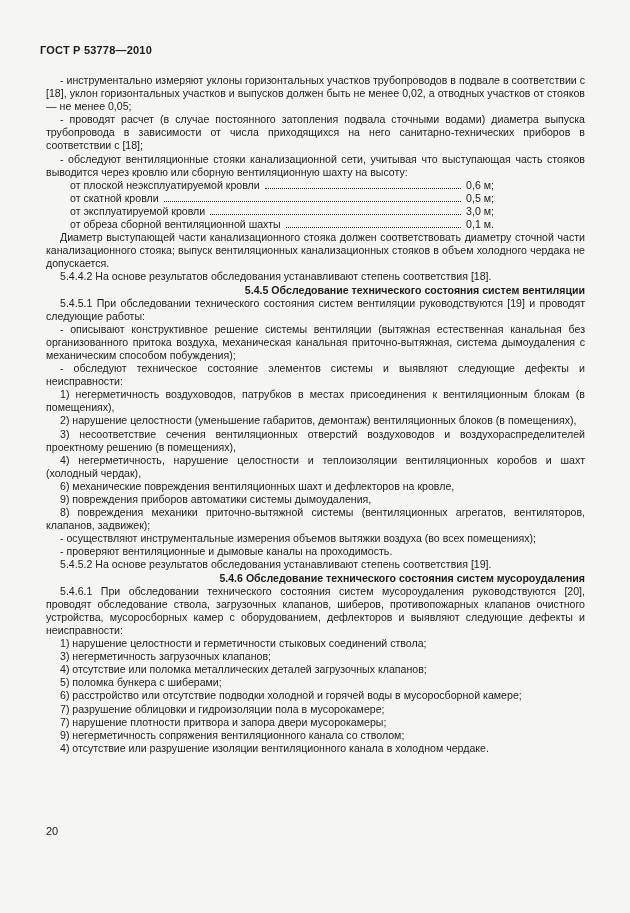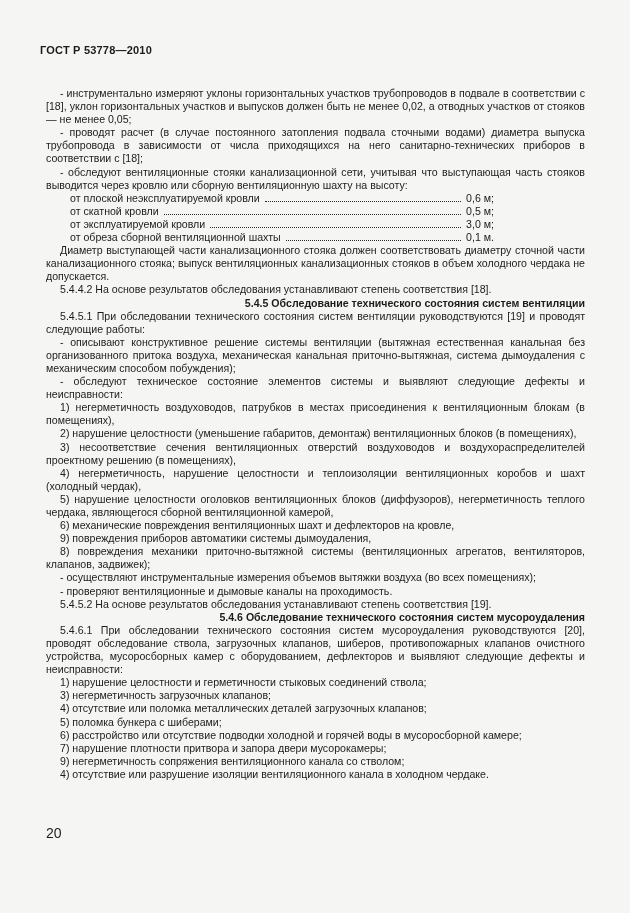--- a/index.html
+++ b/index.html
@@ -18,21 +18,21 @@
     left: 40px;
     top: 44px;
     font-size: 11px;
     font-weight: bold;
     letter-spacing: 0.2px;
     white-space: nowrap;
   }
   .doc-body {
     position: absolute;
     left: 46px;
-    top: 87px;
+    top: 74px;
     width: 539px;
     font-size: 10.6px;
     line-height: 13.1px;
     text-align: justify;
   }
   .para {
     margin: 0;
     text-indent: 14px;
   }
   .heading {
@@ -51,21 +51,21 @@
     flex: 1;
     border-bottom: 1.6px dotted #2a2a2a;
     margin: 0 5px 2px 5px;
     min-width: 14px;
   }
   .leader-value { white-space: nowrap; }
   .doc-footer {
     position: absolute;
     left: 46px;
     top: 825px;
-    font-size: 14px;
+    font-size: 11px;
   }
 </style>
 </head>
 <body>
 
 <div class="doc-header">ГОСТ Р 53778—2010</div>
 
 <div class="doc-body">
     <p class="para">- инструментально измеряют уклоны горизонтальных участков трубопроводов в подвале в соответствии с [18], уклон горизонтальных участков и выпусков должен быть не менее 0,02, а отводных участков от стояков — не менее 0,05;</p>
     <p class="para">- проводят расчет (в случае постоянного затопления подвала сточными водами) диаметра выпуска трубопровода в зависимости от числа приходящихся на него санитарно-технических приборов в соответствии с [18];</p>
@@ -93,32 +93,32 @@
     <p class="para">Диаметр выступающей части канализационного стояка должен соответствовать диаметру сточной части канализационного стояка; выпуск вентиляционных канализационных стояков в объем холодного чердака не допускается.</p>
     <p class="para">5.4.4.2 На основе результатов обследования устанавливают степень соответствия [18].</p>
     <p class="para heading">5.4.5 Обследование технического состояния систем вентиляции</p>
     <p class="para">5.4.5.1 При обследовании технического состояния систем вентиляции руководствуются [19] и проводят следующие работы:</p>
     <p class="para">- описывают конструктивное решение системы вентиляции (вытяжная естественная канальная без организованного притока воздуха, механическая канальная приточно-вытяжная, система дымоудаления с механическим способом побуждения);</p>
     <p class="para">- обследуют техническое состояние элементов системы и выявляют следующие дефекты и неисправности:</p>
     <p class="para">1) негерметичность воздуховодов, патрубков в местах присоединения к вентиляционным блокам (в помещениях),</p>
     <p class="para">2) нарушение целостности (уменьшение габаритов, демонтаж) вентиляционных блоков (в помещениях),</p>
     <p class="para">3) несоответствие сечения вентиляционных отверстий воздуховодов и воздухораспределителей проектному решению (в помещениях),</p>
     <p class="para">4) негерметичность, нарушение целостности и теплоизоляции вентиляционных коробов и шахт (холодный чердак),</p>
-    <p class="para">5) нарушение целостности оголовков вентиляционных блоков (диффузоров), негерметичность теплого чердака, являющегося сборной вентиляционной камерой,</p>
     <p class="para">6) механические повреждения вентиляционных шахт и дефлекторов на кровле,</p>
     <p class="para">9) повреждения приборов автоматики системы дымоудаления,</p>
     <p class="para">8) повреждения механики приточно-вытяжной системы (вентиляционных агрегатов, вентиляторов, клапанов, задвижек);</p>
     <p class="para">- осуществляют инструментальные измерения объемов вытяжки воздуха (во всех помещениях);</p>
     <p class="para">- проверяют вентиляционные и дымовые каналы на проходимость.</p>
     <p class="para">5.4.5.2 На основе результатов обследования устанавливают степень соответствия [19].</p>
     <p class="para heading">5.4.6 Обследование технического состояния систем мусороудаления</p>
     <p class="para">5.4.6.1 При обследовании технического состояния систем мусороудаления руководствуются [20], проводят обследование ствола, загрузочных клапанов, шиберов, противопожарных клапанов очистного устройства, мусоросборных камер с оборудованием, дефлекторов и выявляют следующие дефекты и неисправности:</p>
     <p class="para">1) нарушение целостности и герметичности стыковых соединений ствола;</p>
     <p class="para">3) негерметичность загрузочных клапанов;</p>
     <p class="para">4) отсутствие или поломка металлических деталей загрузочных клапанов;</p>
     <p class="para">5) поломка бункера с шиберами;</p>
     <p class="para">6) расстройство или отсутствие подводки холодной и горячей воды в мусоросборной камере;</p>
+    <p class="para">7) разрушение облицовки и гидроизоляции пола в мусорокамере;</p>
     <p class="para">7) нарушение плотности притвора и запора двери мусорокамеры;</p>
     <p class="para">9) негерметичность сопряжения вентиляционного канала со стволом;</p>
     <p class="para">4) отсутствие или разрушение изоляции вентиляционного канала в холодном чердаке.</p>
   </div>
 
 <div class="doc-footer">20</div>
 
 </body></html>

